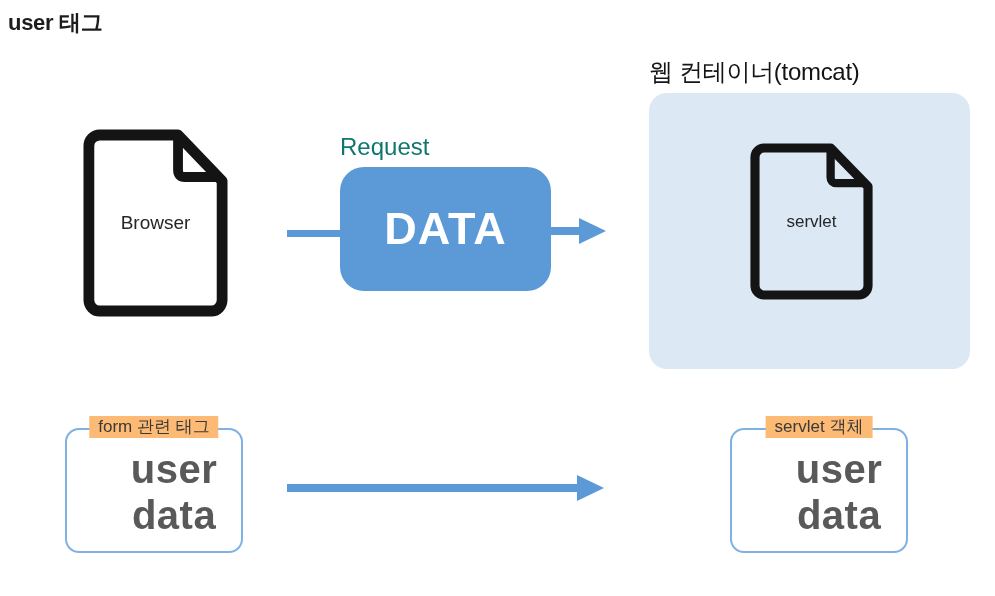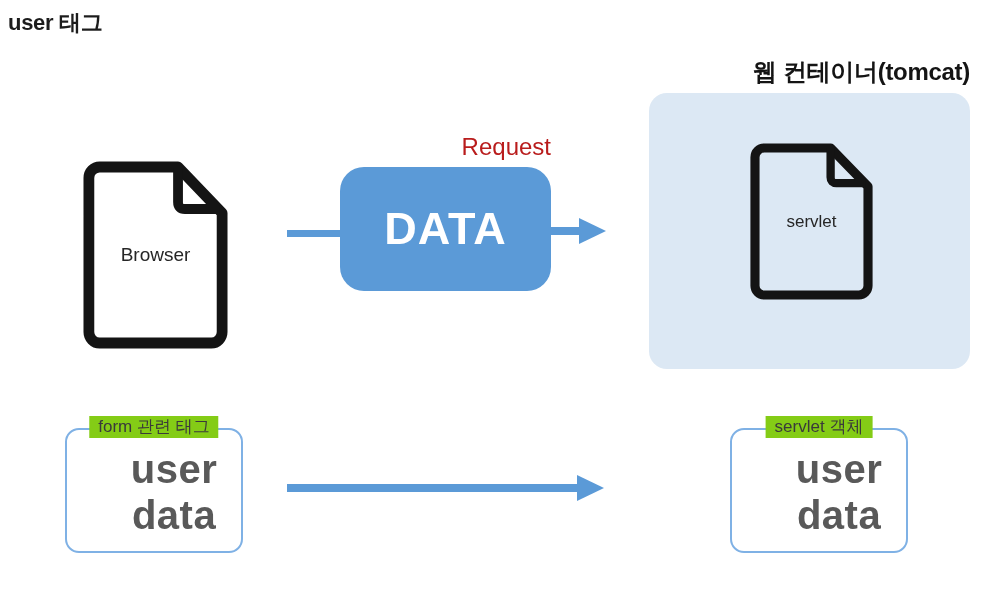--- a/index.html
+++ b/index.html
@@ -24,31 +24,31 @@
     letter-spacing:-0.3px;
   }
   
   .doc{position:absolute;}
   .doc svg{position:absolute;left:0;top:0;width:100%;height:100%;}
   .doc-label{
     position:absolute;inset:0;
     display:flex;align-items:center;justify-content:center;
     font-size:19px;color:#262626;
   }
-  .browser-doc{left:83px;top:129px;width:145px;height:188px;margin-top:32px;}
+  .browser-doc{left:83px;top:129px;width:145px;height:188px;}
   .servlet-doc{left:101px;top:50px;width:123px;height:157px;}
   .servlet-doc .doc-label{font-size:17px;}
   
   .connector-line{
     position:absolute;left:287px;top:230px;width:54px;height:7px;
     background:var(--accent-blue);
   }
   .request-caption{
     position:absolute;left:340px;top:133px;width:211px;
-    text-align:right;font-size:24px;font-weight:500;color:#b91c1c;
+    text-align:left;font-size:24px;font-weight:500;color:#0f766e;
   }
   .data-box{
     position:absolute;left:340px;top:167px;width:211px;height:124px;
     background:var(--accent-blue);border-radius:24px;
     display:flex;align-items:center;justify-content:center;
   }
   .data-text{
     font-size:45px;font-weight:800;color:#ffffff;letter-spacing:1px;
   }
   .arrow{position:absolute;}
@@ -57,38 +57,38 @@
     position:absolute;width:0;height:0;
     border-top:13px solid transparent;
     border-bottom:13px solid transparent;
     border-left:27px solid var(--accent-blue);
   }
   .arrow-mid{left:551px;top:218px;width:54px;height:26px;}
   .arrow-mid .arrow-shaft{left:0;top:9px;width:30px;height:8px;}
   .arrow-mid .arrow-head{left:28px;top:0;}
   .container-caption{
     position:absolute;left:649px;top:56px;width:321px;
-    text-align:right;font-size:24px;font-weight:700;color:#141414;
+    text-align:left;font-size:24px;font-weight:400;color:#141414;
     letter-spacing:-0.3px;
   }
   .web-container{
     position:absolute;left:649px;top:93px;width:321px;height:276px;
     background:var(--container-bg);border-radius:18px;
   }
   
   .tag-box{
     position:absolute;width:178px;height:125px;
     border:2.5px solid var(--outline-blue);border-radius:14px;
     background:#fff;
   }
   .form-box{left:65px;top:428px;}
   .request-box{left:730px;top:428px;}
   .legend{
     position:absolute;top:-14px;left:50%;transform:translateX(-50%);
-    background:#84cc16;padding:0 9px;
+    background:#fdba74;padding:0 9px;
     font-size:17px;line-height:22px;color:#3a3a3a;
     white-space:nowrap;
   }
   .userdata{
     margin-top:16px;text-align:center;
     font-size:40px;line-height:46px;font-weight:bold;
     color:var(--text-dark-gray);letter-spacing:0.5px;padding-left:40px;
   }
   .arrow-bottom{left:287px;top:475px;width:317px;height:26px;}
   .arrow-bottom .arrow-shaft{left:0;top:9px;width:292px;height:8px;}

